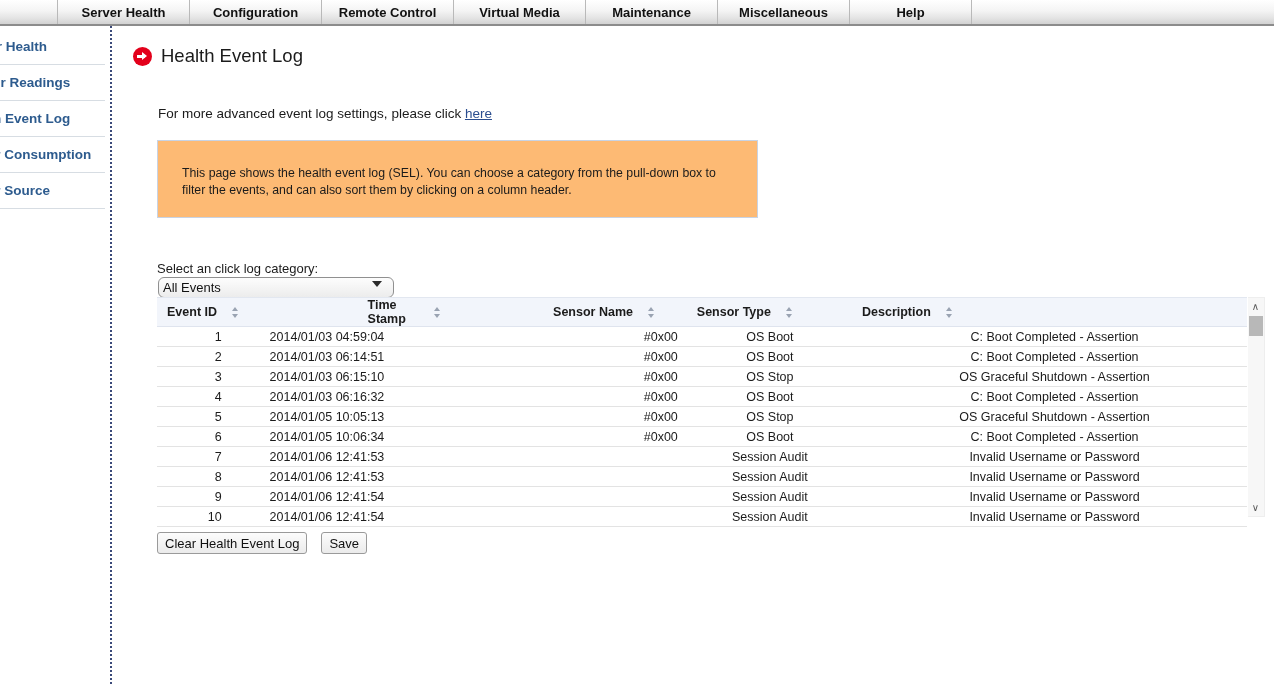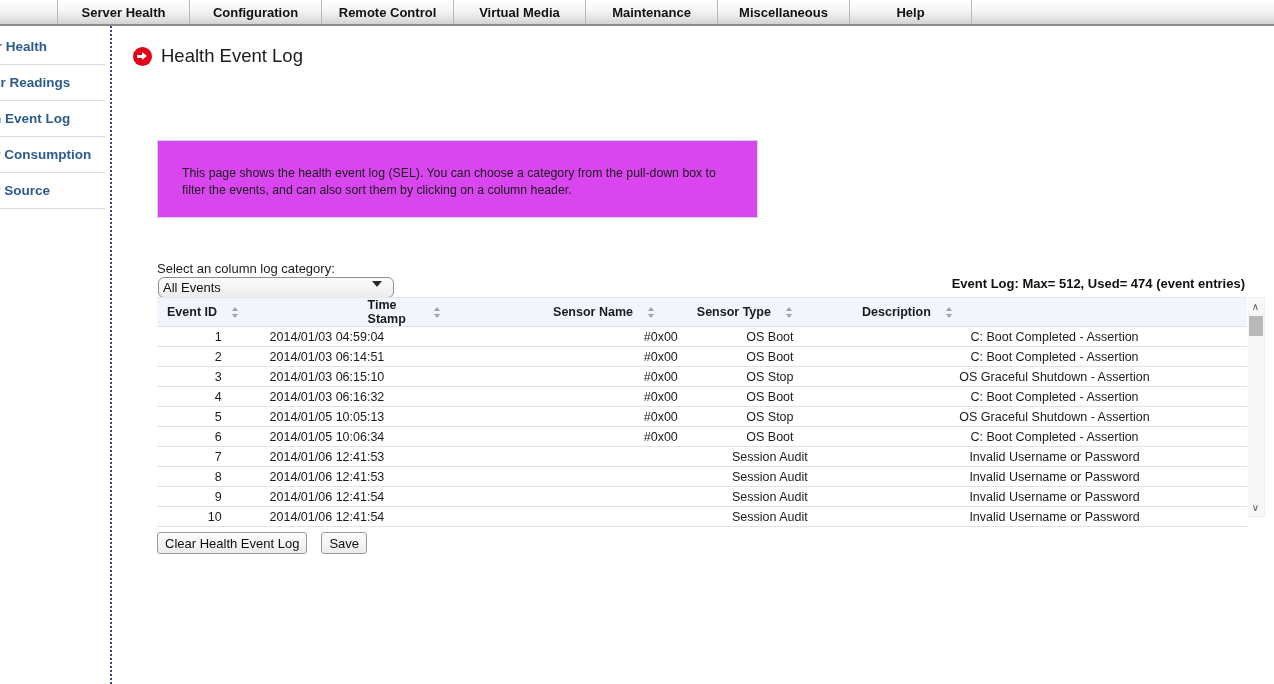--- a/index.html
+++ b/index.html
@@ -75,21 +75,21 @@
   }
 
   #advancedline {
     position: absolute; left: 34px; top: 80px;
     font-size: 13.5px; color: #1b1b1b; white-space: nowrap;
   }
   #advancedline a { color: #2a4d8f; text-decoration: underline; }
 
   #infobox {
     position: absolute; left: 33px; top: 114px; width: 601px; height: 78px;
-    background: #d946ef; border: 1px solid #c8d3e4;
+    background: #fdba74; border: 1px solid #c8d3e4;
   }
   #infobox p {
     margin: 0; position: absolute; left: 24px; top: 24px; width: 545px;
     font-size: 12.3px; color: #1b1b1b; line-height: 17px;
   }
 
   #selectlabel {
     position: absolute; left: 33px; top: 235px;
     font-size: 13px; color: #1b1b1b; white-space: nowrap;
   }
@@ -220,30 +220,32 @@
   </div>
 <div id="dottedline"></div>
 
 <div id="main">
 
   <div id="pagetitle">
     <div class="arrowicon"></div>
     <div class="titletext">Health Event Log</div>
   </div>
 
+  <div id="advancedline">
+    <span>For more advanced event log settings, please click </span><a href="#">here</a>
+  </div>
 
   <div id="infobox">
     <p>This page shows the health event log (SEL). You can choose a category from the pull-down box to filter the events, and can also sort them by clicking on a column header.</p>
   </div>
 
-  <div id="selectlabel">Select an column log category:</div>
+  <div id="selectlabel">Select an click log category:</div>
   <select id="catselect"><option>All Events</option></select>
   <div id="selectarrow"></div>
 
-  <div id="logstat">Event Log: Max= 512, Used= 474 (event entries)</div>
 
   <div id="tablewrap">
     <table>
       <thead>
         <tr id="thead-row">
             <th class="c-id"><span class="hcell">
                 <span>Event ID</span>
                 <span class="sorticon"></span>
               </span></th>
             <th class="c-ts"><span class="hcell">

